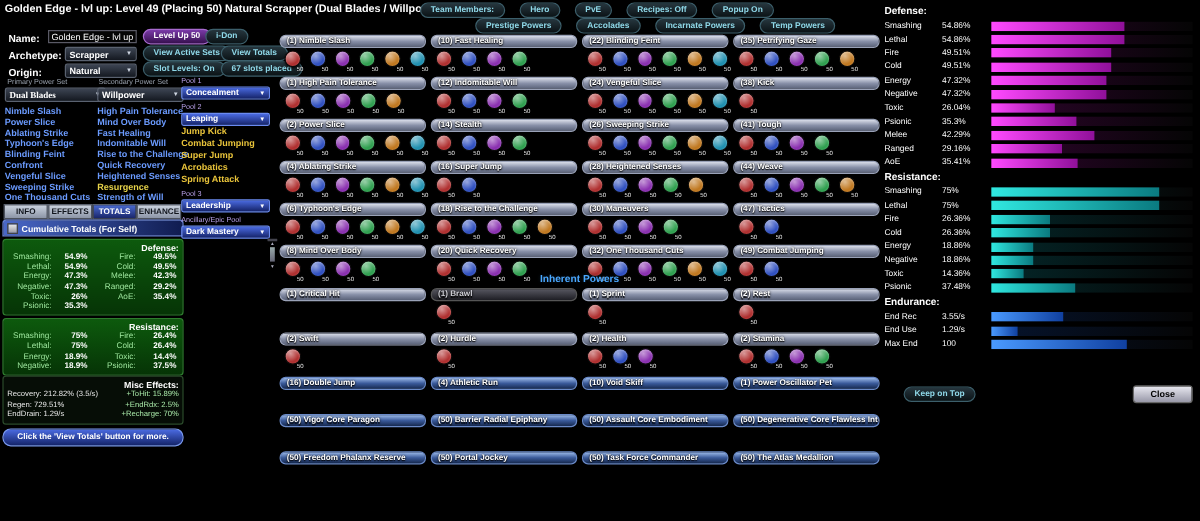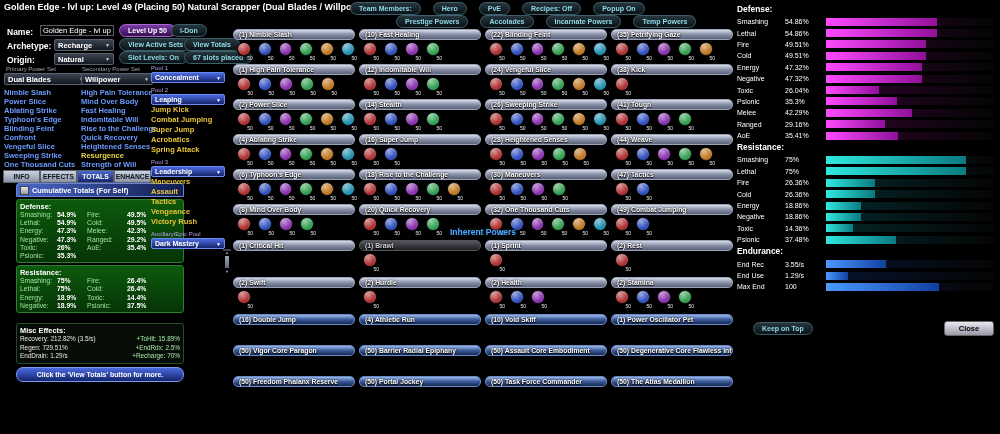--- a/index.html
+++ b/index.html
@@ -19,31 +19,31 @@
       padding:0 3px;box-sizing:border-box;border-radius:2px;cursor:pointer;white-space:nowrap;overflow:hidden;}
   .dd .arr{font-size:5px;color:#cfd6e2;margin-left:2px;}
   .setlabel{position:absolute;color:#9aa2ae;font-size:6px;white-space:nowrap;}
   .plist-col{position:absolute;width:76px;}
   .pw{color:#6b9bff;font-size:7.5px;font-weight:bold;line-height:9px;white-space:nowrap;cursor:pointer;}
   .pw.gold{color:#e8d44a;}
   .tabstrip{position:absolute;left:3px;top:170px;width:148px;display:flex;}
   .tab{flex:1;height:11px;line-height:11px;text-align:center;font-size:6.8px;font-weight:bold;color:#10141c;
        background:linear-gradient(180deg,#ccd4e0,#8a93a5);border:1px solid #5a616e;cursor:pointer;}
   .tab.active{background:linear-gradient(180deg,#4a6ad0,#182468);color:#fff;}
-  .totals{position:absolute;left:16px;top:183px;width:168px;}
+  .totals{position:absolute;left:2px;top:183px;width:151px;text-align:right;}
   .ttitle{height:12px;background:linear-gradient(90deg,#4a68c8,#101c50);border:1px solid #6a84d8;border-radius:3px 3px 0 0;
           color:#fff;font-size:7.3px;font-weight:bold;display:flex;align-items:center;gap:3px;padding:0 3px;}
   .pin{width:7px;height:7px;background:linear-gradient(180deg,#e8e8e8,#9a9aa2);border:1px solid #444;}
   .greenbox{background:linear-gradient(180deg,#0d5a0d,#063406);border:1px solid #2e7e2e;border-radius:3px;
             padding:2px 3px;margin-top:2px;}
   .gh{color:#fff;font-size:7.4px;font-weight:bold;line-height:9px;}
   .trow{display:grid;grid-template-columns:37px 30px 40px 34px;font-size:6.8px;line-height:8.2px;}
   .tlab{color:#9fe89f;}
   .tval{color:#fff;font-weight:bold;}
-  .miscbox{background:#060d06;border:1px solid #2a4a2a;border-radius:3px;padding:2px 3px;margin-top:10px;}
+  .miscbox{background:#060d06;border:1px solid #2a4a2a;border-radius:3px;padding:2px 3px;margin-top:0;}
   .mrow{display:flex;justify-content:space-between;font-size:6.4px;line-height:8.6px;}
   .mleft{color:#e8e8e8;}
   .mright{color:#a8e8a8;}
   .tfoot{margin-top:3px;height:13px;background:linear-gradient(180deg,#4a6ae0,#14246a);border:1px solid #7a9af0;
          border-radius:7px;color:#fff;font-size:6.9px;font-weight:bold;display:flex;align-items:center;justify-content:center;cursor:pointer;}
   .poolcol{position:absolute;left:151px;top:64px;width:78px;}
   .pgroup{position:relative;margin-bottom:3px;}
   .plabel{color:#b8a0e8;font-size:6px;line-height:8px;white-space:nowrap;}
   .pdd{height:11px;width:74px;background:linear-gradient(180deg,#4a6ae0,#16246a);border:1px solid #6a8af0;border-radius:2px;
        color:#fff;font-size:7px;font-weight:bold;display:flex;justify-content:space-between;align-items:center;
@@ -106,37 +106,37 @@
       <div class="pill">Temp Powers</div>
     </div>
 
   <div class="flabel" style="left:7px;top:27px;">Name:</div>
   <input class="txt" style="left: 40px; top: 25px; width: 74px;" value="Golden Edge - lvl up">
   <div class="pill purple abs" style="left:119px;top:24px;">Level Up 50</div>
   <div class="pill abs" style="left:171px;top:24px;">i-Don</div>
 
   <div class="flabel" style="left:7px;top:41px;">Archetype:</div>
   <div class="dd" style="left:54px;top:39px;width:60px;">
-    <span>Recharge</span>
+    <span>Scrapper</span>
     <span class="arr">▼</span>
   </div>
   <div class="pill abs" style="left:119px;top:38px;">View Active Sets</div>
   <div class="pill abs" style="left:184px;top:38px;">View Totals</div>
 
   <div class="flabel" style="left:7px;top:55px;">Origin:</div>
   <div class="dd" style="left:54px;top:53px;width:60px;">
     <span>Natural</span>
     <span class="arr">▼</span>
   </div>
   <div class="pill abs" style="left:119px;top:51px;">Slot Levels: On</div>
   <div class="pill abs" style="left:184px;top:51px;">67 slots placed</div>
 
   <div class="setlabel" style="left:6px;top:66px;">Primary Power Set</div>
   <div class="setlabel" style="left:82px;top:66px;">Secondary Power Set</div>
-  <div class="dd" style="left:4px;top:73px;width:84px;">
+  <div class="dd" style="left:4px;top:73px;width:84px;font-family:Liberation Serif, serif;">
     <span>Dual Blades</span>
     <span class="arr">▼</span>
   </div>
   <div class="dd" style="left:81px;top:73px;width:72px;">
     <span>Willpower</span>
     <span class="arr">▼</span>
   </div>
 
   <div class="plist-col" style="left:4px;top:88px;">
       <div class="pw">Nimble Slash</div>
@@ -284,27 +284,20 @@
           <div class="pw2">Acrobatics</div>
           <div class="pw2">Spring Attack</div>
         </div>
       </div>
       <div class="pgroup">
         <div class="plabel">Pool 3</div>
         <div class="pdd">
           <span>Leadership</span>
           <span class="arr">▼</span>
         </div>
-        <div class="plist gold">
-          <div class="pw2">Maneuvers</div>
-          <div class="pw2">Assault</div>
-          <div class="pw2">Tactics</div>
-          <div class="pw2">Vengeance</div>
-          <div class="pw2">Victory Rush</div>
-        </div>
       </div>
       <div class="pgroup">
         <div class="plabel">Ancillary/Epic Pool</div>
         <div class="pdd">
           <span>Dark Mastery</span>
           <span class="arr">▼</span>
         </div>
         <div class="sbar">
           <div class="sarr">▲</div>
           <div class="sthumb"></div>

